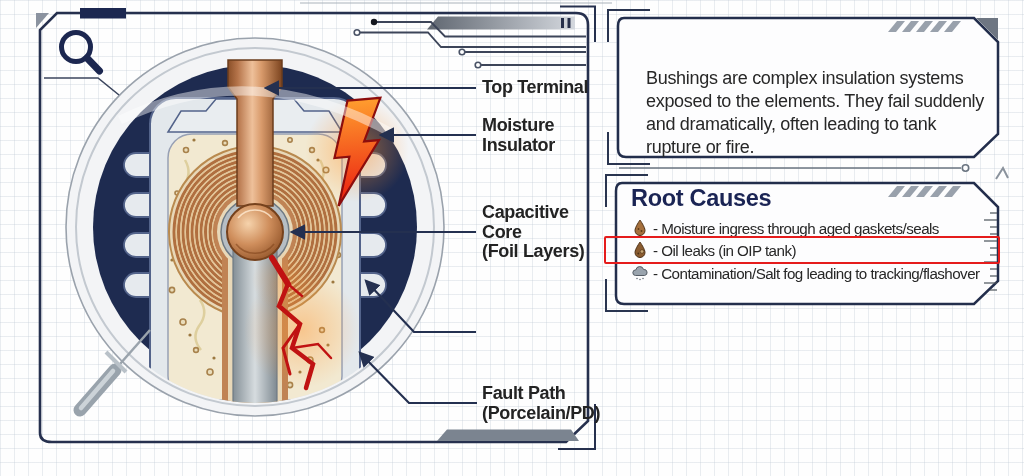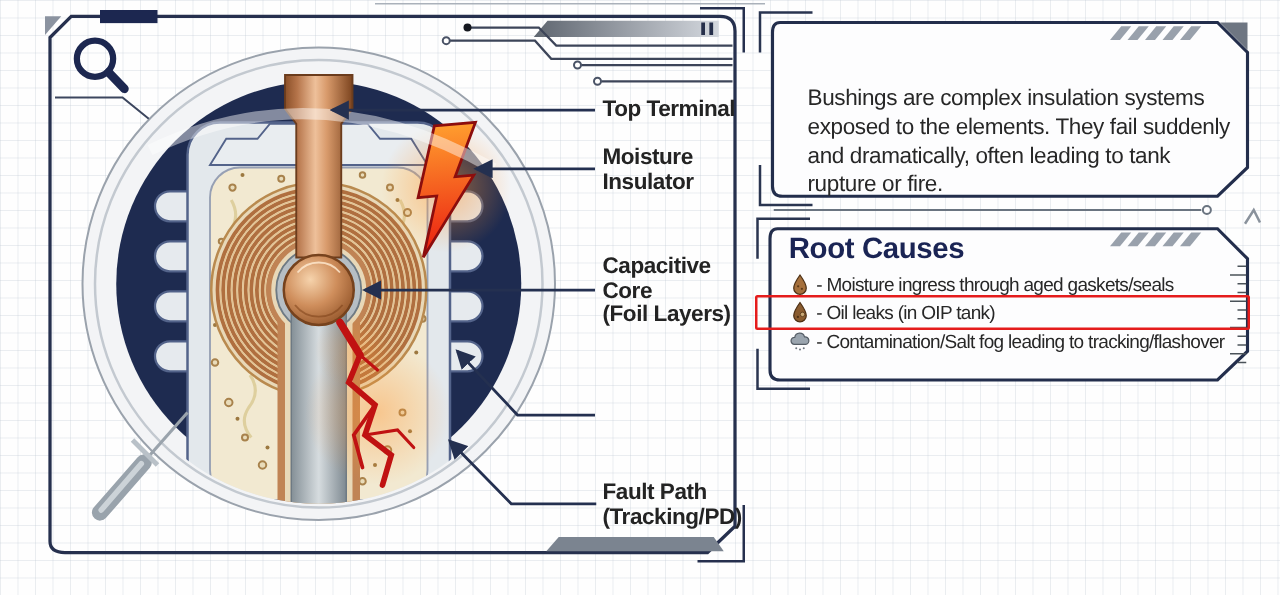--- a/index.html
+++ b/index.html
@@ -254,21 +254,21 @@
     </g>
   </svg>
 
   <div class="dlabel" style="left:482px;top:77px">Top Terminal</div>
   <div class="dlabel" style="left:482px;top:115px">Moisture
 Insulator</div>
   <div class="dlabel" style="left:482px;top:203px;line-height:19.5px">Capacitive
 Core
 (Foil Layers)</div>
   <div class="dlabel" style="left:482px;top:383px">Fault Path
-(Tracking/PD)</div>
+(Porcelain/PD)</div>
 
   <div class="panel" style="left:616px;top:16px;width:384px;height:142px">
     <svg class="panel-frame" width="384" height="142" viewBox="0 0 384 142">
       <path d="M8 2 H358 L382 26 V118 L358 141 H10 Q2 141 2 133 V10 Q2 2 8 2 Z" fill="#fdfdfe" stroke="#232e4c" stroke-width="2.5"></path>
       <polygon points="360,2 382,2 382,24" fill="#6e7682"></polygon>
       <g fill="#99a1ac">
         <polygon points="272,16 280,16 289,5 281,5"></polygon>
         <polygon points="286,16 294,16 303,5 295,5"></polygon>
         <polygon points="300,16 308,16 317,5 309,5"></polygon>
         <polygon points="314,16 322,16 331,5 323,5"></polygon>

